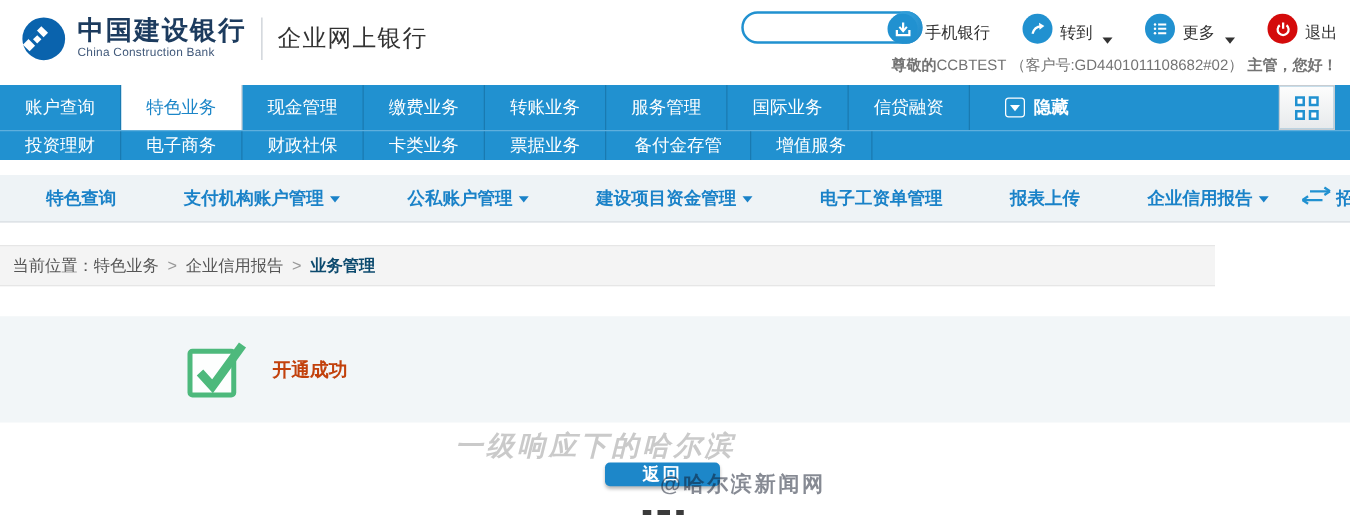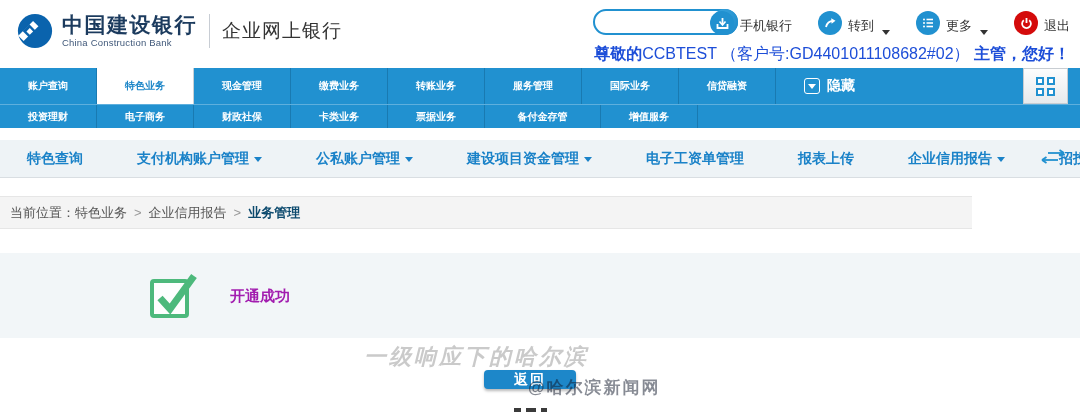--- a/index.html
+++ b/index.html
@@ -26,64 +26,64 @@
     display:flex; align-items:center; justify-content:center; cursor:pointer; }
 
   .quick { position:absolute; right:10px; top:11px; display:flex; align-items:center; gap:26px; }
   .qitem { display:flex; align-items:flex-end; gap:6px; font-size:13px; color:#333; cursor:pointer; }
   .qicon { width:24px; height:24px; border-radius:50%; background:#2191d0;
     display:flex; align-items:center; justify-content:center; flex:none; }
   .qicon.red { background:#d40b0b; }
   .caret-dn { display:inline-block; width:0; height:0; border-left:4px solid transparent;
     border-right:4px solid transparent; border-top:5px solid #333; margin-left:2px; }
 
-  .greeting { position:absolute; right:10px; top:44px; font-size:16px; color:#1d4ed8; white-space:nowrap; }
+  .greeting { position:absolute; right:10px; top:44px; font-size:12px; color:#737373; white-space:nowrap; }
   .greeting b { font-weight:bold; }
 
   
   .nav1 { position:absolute; left:0; top:68px; width:1080px; height:36px; background:#2191d0; display:flex; }
   .nav2 { position:absolute; left:0; top:104px; width:1080px; height:24px; background:#2191d0;
     border-top:1px solid rgba(255,255,255,.28); display:flex; }
   .nav-item { width:97px; height:100%; display:flex; align-items:center; justify-content:center;
-    color:#fff; font-size:10px; font-weight:bold; border-right:1px solid rgba(0,40,70,.22);
+    color:#fff; font-size:14px; font-weight:normal; border-right:1px solid rgba(0,40,70,.22);
     cursor:pointer; white-space:nowrap;text-align:center; }
   .nav-item.wide { width:116px; }
   .nav-item.active { background:#fff; color:#1c86c8; }
   .hide-item { display:flex; align-items:center; gap:7px; color:#fff; font-size:14px; font-weight:bold;
     margin-left:28px; cursor:pointer; }
   .hide-box { width:16px; height:16px; border:1.5px solid #fff; border-radius:3px;
     display:flex; align-items:center; justify-content:center; }
   .hide-box .tri { width:0; height:0; border-left:4px solid transparent; border-right:4px solid transparent;
     border-top:5px solid #fff; }
   .grid-btn { position:absolute; right:12px; top:68px; width:45px; height:36px;
     background:linear-gradient(#fdfdfd,#e7eaec); border:1px solid #c8cdd2; cursor:pointer;
     display:flex; align-items:center; justify-content:center; }
   .grid-ic { display:grid; grid-template-columns:8px 8px; grid-template-rows:8px 8px; gap:3px; }
   .grid-ic i { border:2px solid #2191d0; background:#fff; }
 
   
   .subnav { position:absolute; left:0; top:140px; width:1080px; height:38px; background:#eef3f6;
-    border-bottom:1px solid #d9dee2; display:flex; align-items:center; }
+    border-bottom:1px solid #d9dee2; display:flex; align-items:center; padding-left:10px; }
   .sub-item { display:flex; align-items:center; gap:5px; color:#1a82c8; font-size:14px; font-weight:bold;
     padding:0 27px; cursor:pointer; white-space:nowrap; }
   .sub-item .tri { width:0; height:0; border-left:4px solid transparent; border-right:4px solid transparent;
     border-top:5px solid #1a82c8; margin-top:2px; }
   .collapse-btn { position:absolute; right:14px; top:148px; cursor:pointer; }
 
   
   .crumbbar { position:absolute; left:0; top:196px; width:972px; height:33px; background:#f4f4f4;
     border-top:1px solid #e6e6e6; border-bottom:1px solid #e6e6e6;
     display:flex; align-items:center; padding-left:10px; font-size:13px; color:#555; }
   .crumbbar .sep { color:#999; margin:0 7px; }
   .crumbbar .last { color:#0c4a6e; font-weight:bold; }
 
   
   .panel { position:absolute; left:0; top:253px; width:1080px; height:85px; background:#f2f6f8; }
   .check-ic { position:absolute; left:148px; top:16px; }
-  .success-txt { position:absolute; left:230px; top:34px; font-size:15px; font-weight:bold; color:#a21caf; }
+  .success-txt { position:absolute; left:218px; top:34px; font-size:15px; font-weight:bold; color:#c2410c; }
 
   
   .wm { position:absolute; z-index:6; pointer-events:none; color:#9b9b9b; font-weight:bold; white-space:nowrap; }
   .wm1 { left:364px; top:342px; font-size:22px; letter-spacing:3px; opacity:.52;font-style:italic; }
   .wm2 { left:528px; top:376px; font-size:17px; letter-spacing:2px; opacity:.5; color:#0f172a; }
 
   
   .back-btn { position:absolute; left:484px; top:370px; width:92px; height:19px; z-index:4;
     background:#1d87c9; border:none; border-radius:4px; color:#fff; font-size:14px; font-weight:bold;
     cursor:pointer; box-shadow:0 2px 3px rgba(0,0,0,.28); letter-spacing:2px; }

